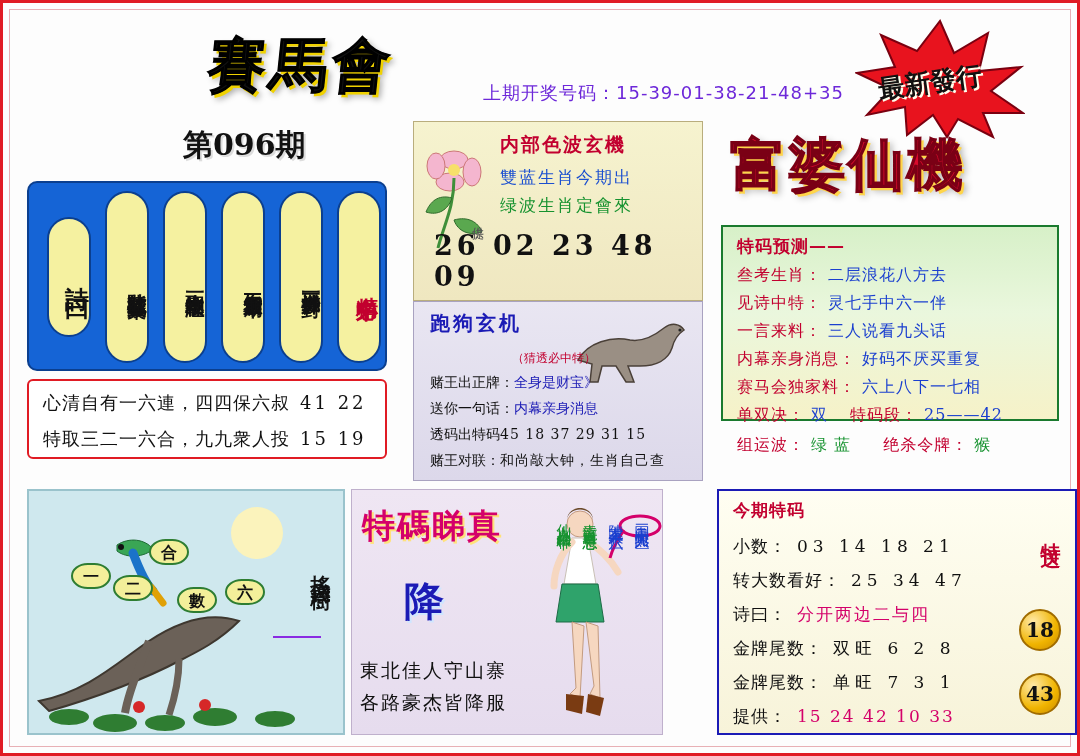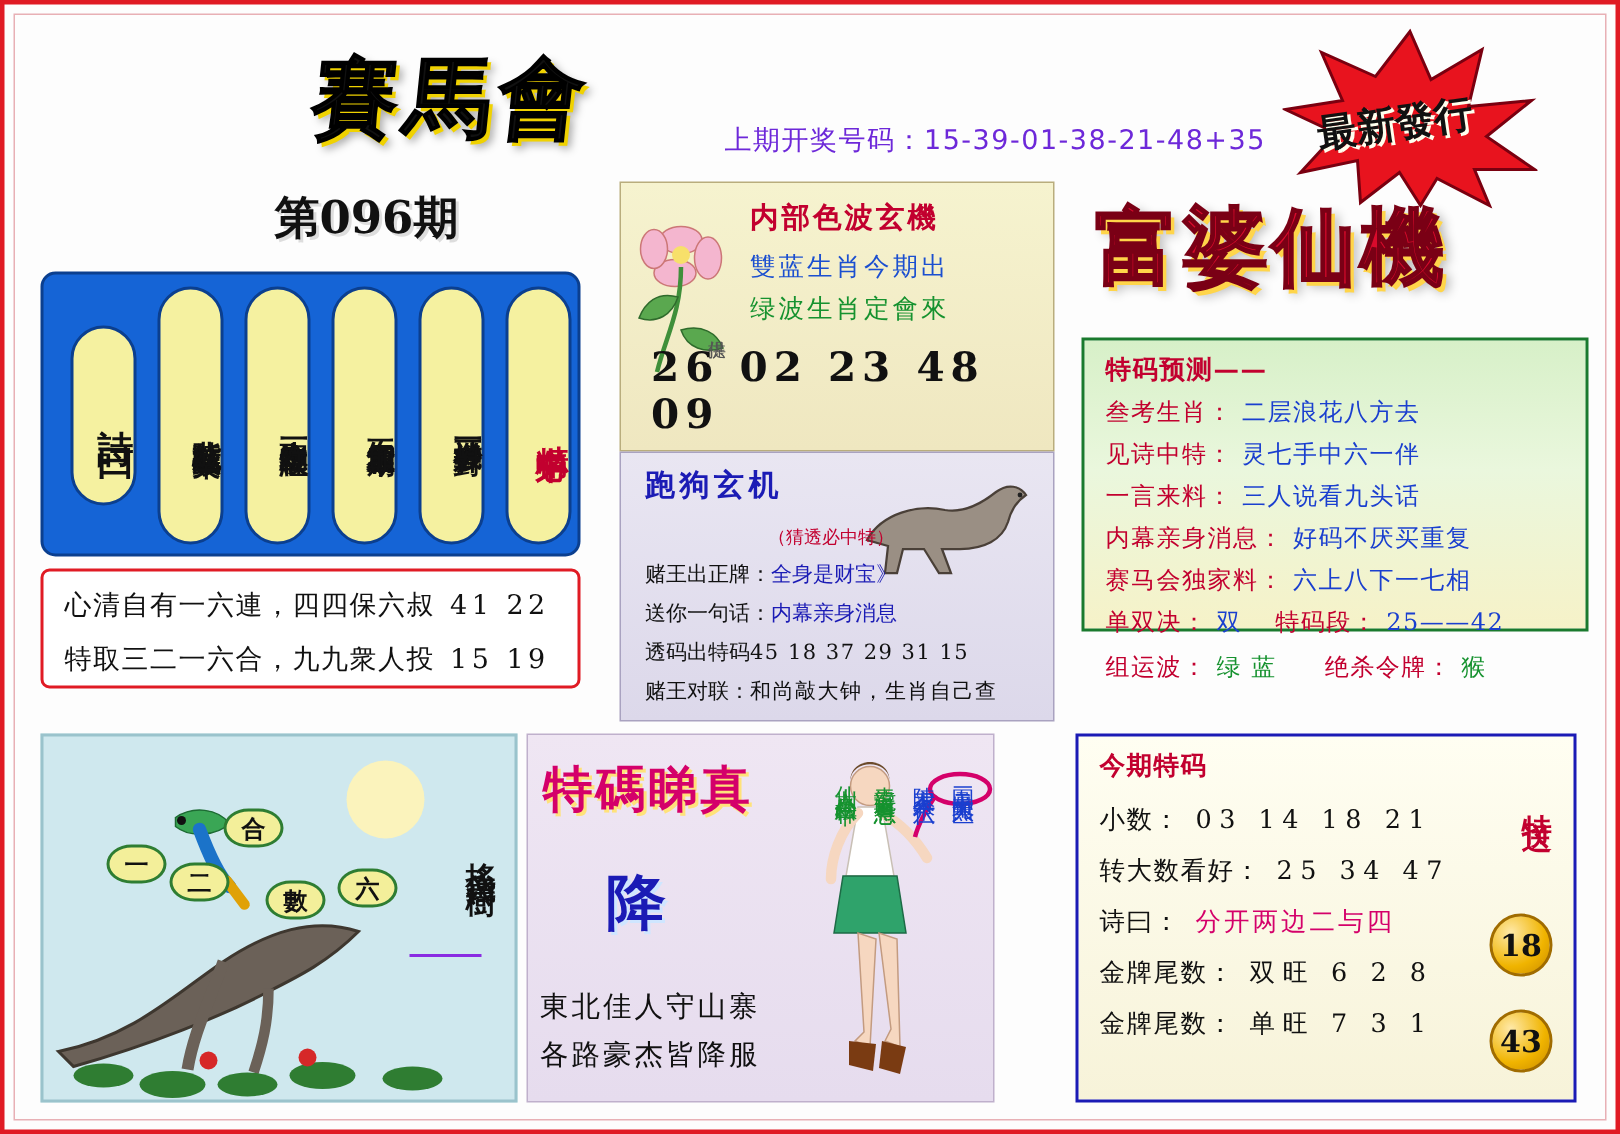--- a/index.html
+++ b/index.html
@@ -346,21 +346,21 @@
   }
   .lady-vert.v1 { right: 12px; top: 22px; color: #1a3fcf; }
   .lady-vert.v2 { right: 38px; top: 22px; color: #1a3fcf; }
   .lady-vert.v3 { right: 64px; top: 22px; color: #16922f; }
   .lady-vert.v4 { right: 90px; top: 22px; color: #16922f; }
 
   
   .panel-special {
     position: absolute;
     left: 714px; top: 486px;
-    width: 334px; height: 246px;
+    width: 360px; height: 246px;
     background: linear-gradient(180deg,#fffef2 0%, #f7f3d9 100%);
     border: 2px solid #1b1bb5;
   }
   .sp-title {
     position: absolute;
     left: 14px; top: 8px;
     font-family: "DejaVu Serif", serif;
     font-size: 17px;
     font-weight: bold;
     color: #c2002f;
@@ -574,18 +574,21 @@
     </div>
     <div class="sp-row" style="top:112px;">
       <span class="k">诗曰：</span><span class="vr">分开两边二与四</span>
     </div>
     <div class="sp-row" style="top:146px;">
       <span class="k">金牌尾数：</span><span class="v">双旺 6 2 8</span>
     </div>
     <div class="sp-row" style="top:180px;">
       <span class="k">金牌尾数：</span><span class="v">单旺 7 3 1</span>
     </div>
+    <div class="sp-row" style="top:214px;">
+      <span class="k">提供：</span><span class="vr">15 24 42 10 33</span>
+    </div>
     <div class="sp-right-label">特送</div>
     <div class="ball b1">18</div>
     <div class="ball b2">43</div>
   </div>
 
 </div>
 
 </body></html>

